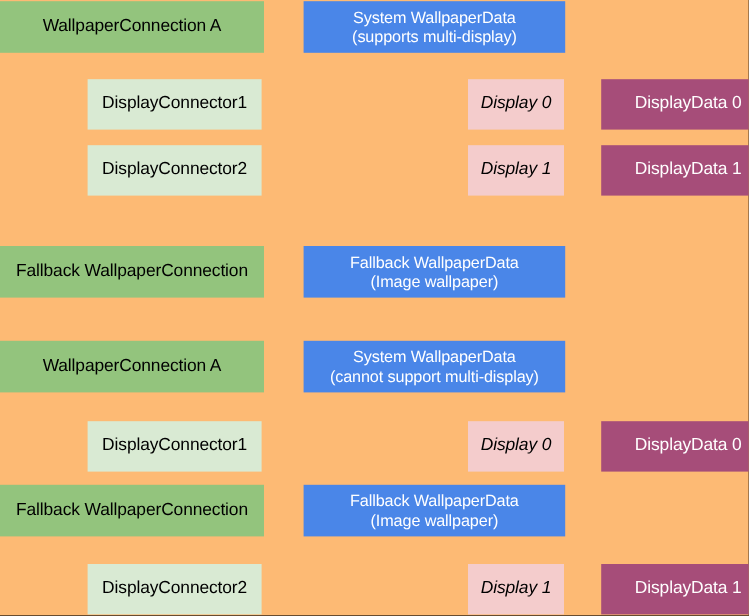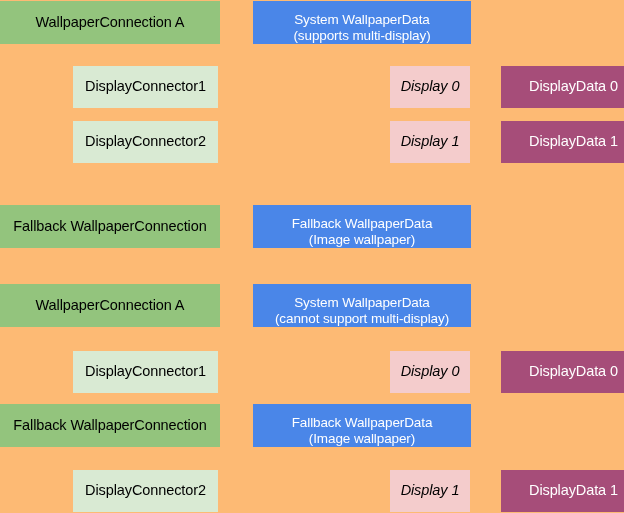--- a/index.html
+++ b/index.html
@@ -27,21 +27,21 @@
     letter-spacing: -0.1px;
   }
   .node-label {
     display: block;
     width: 100%;
     white-space: pre-line;
   }
   
   .c-green      { background: #93c47d; color: #000000; }
   .c-lightgreen { background: #d9ead3; color: #000000; }
-  .c-blue       { background: #4a86e8; color: #ffffff; align-items: flex-end; }
+  .c-blue       { background: #4a86e8; color: #ffffff; }
   .c-pink       { background: #f4cccc; color: #000000; font-style: italic; }
   .c-magenta    { background: #a64d79; color: #ffffff; }
 
   .fs-14 { font-size: 14.5px; }
   .fs-13 { font-size: 13.5px; }
 </style>
 </head>
 <body>
 
 <div id="canvas" style="width: 624px; height: 513px; background: #fdba74;">

